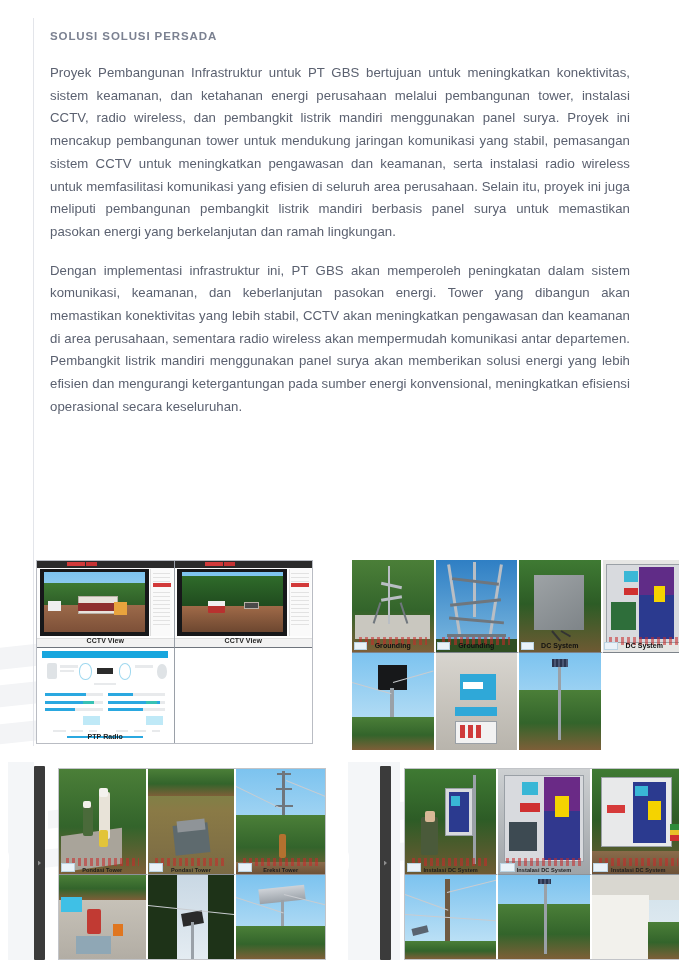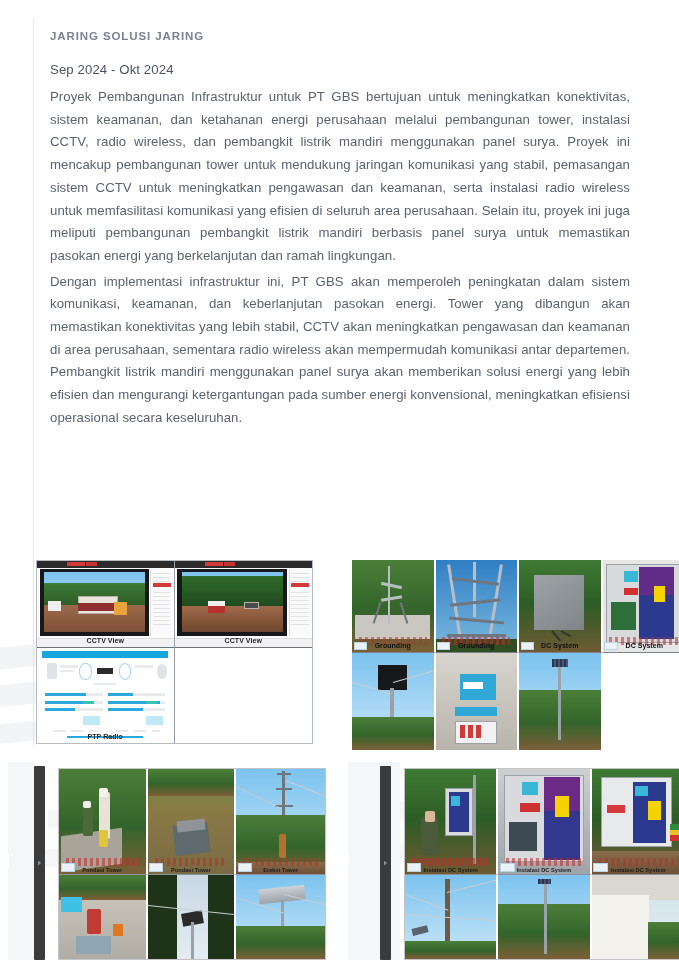--- a/index.html
+++ b/index.html
@@ -76,21 +76,21 @@
     letter-spacing: 0.1px;
   }
 
   .para {
     font-size: 13.2px;
     line-height: 1.72;
     color: #5b6170;
     text-align: justify;
     letter-spacing: 0.05px;
   }
-  .para + .para { margin-top: 3px; }
+  .para + .para { margin-top: 16px; }
 
   
   .sheet {
     position: absolute;
     background: #ffffff;
     border: 1px solid #b9bcc3;
     overflow: hidden;
   }
   .sheet-inner { display: flex; flex-wrap: wrap; width: 100%; height: 100%; }
 
@@ -223,22 +223,21 @@
   <div class="watermark wm-c"></div>
   <div class="watermark wm-d"></div>
   <div class="watermark wm-e"></div>
   <div class="watermark wm-f"></div>
   <div class="watermark wm-g"></div>
   <div class="watermark wm-h"></div>
 
   <div class="left-rule"></div>
 
   <div class="article">
-    <div class="eyebrow">JARING SOLUSI JARING</div>
-    <div class="daterange">Sep 2024 - Okt 2024</div>
+    <div class="eyebrow">SOLUSI SOLUSI PERSADA</div>
     <p class="para">Proyek Pembangunan Infrastruktur untuk PT GBS bertujuan untuk meningkatkan konektivitas, sistem keamanan, dan ketahanan energi perusahaan melalui pembangunan tower, instalasi CCTV, radio wireless, dan pembangkit listrik mandiri menggunakan panel surya. Proyek ini mencakup pembangunan tower untuk mendukung jaringan komunikasi yang stabil, pemasangan sistem CCTV untuk meningkatkan pengawasan dan keamanan, serta instalasi radio wireless untuk memfasilitasi komunikasi yang efisien di seluruh area perusahaan. Selain itu, proyek ini juga meliputi pembangunan pembangkit listrik mandiri berbasis panel surya untuk memastikan pasokan energi yang berkelanjutan dan ramah lingkungan.</p>
     <p class="para">Dengan implementasi infrastruktur ini, PT GBS akan memperoleh peningkatan dalam sistem komunikasi, keamanan, dan keberlanjutan pasokan energi. Tower yang dibangun akan memastikan konektivitas yang lebih stabil, CCTV akan meningkatkan pengawasan dan keamanan di area perusahaan, sementara radio wireless akan mempermudah komunikasi antar departemen. Pembangkit listrik mandiri menggunakan panel surya akan memberikan solusi energi yang lebih efisien dan mengurangi ketergantungan pada sumber energi konvensional, meningkatkan efisiensi operasional secara keseluruhan.</p>
   </div>
 
   <div class="sheet" style="left:36px; top:560px; width:277px; height:184px;">
     <div class="sheet-inner">
 
       <div class="cell" style="width:50%; height:48%;">
         <div class="thumb">
           <div class="cctv-win">

